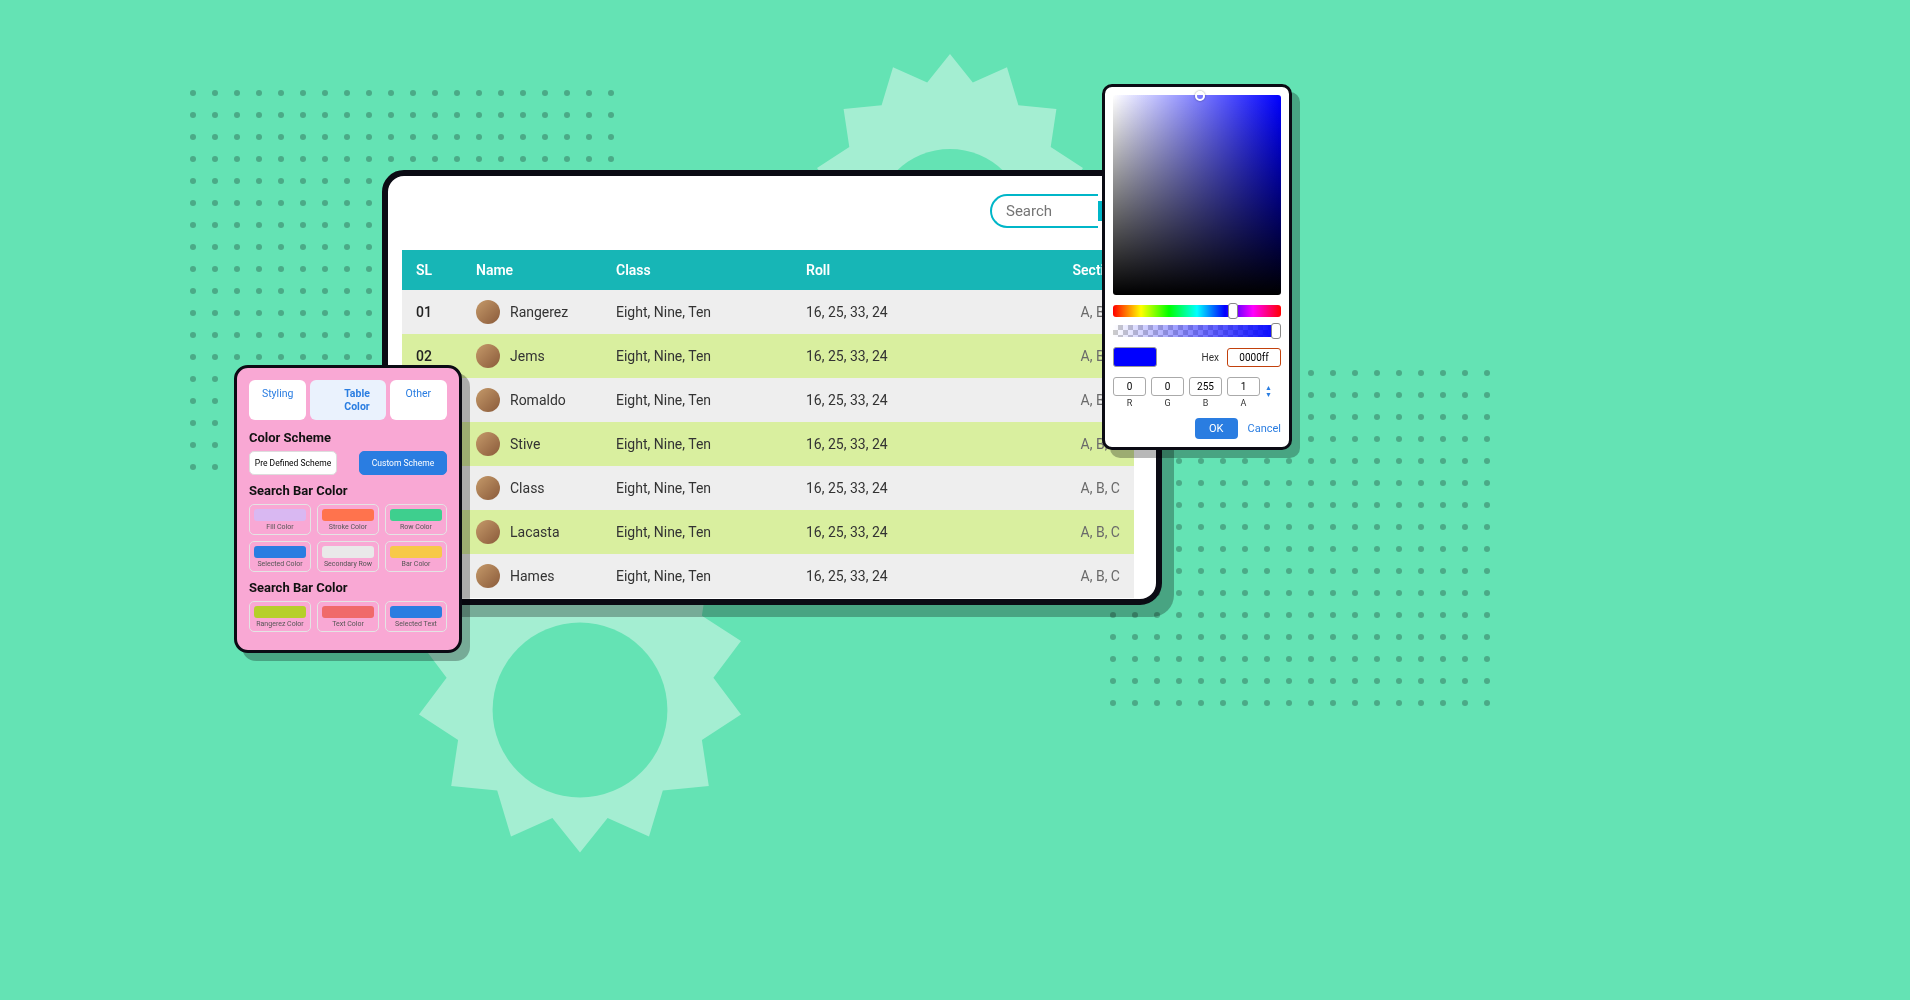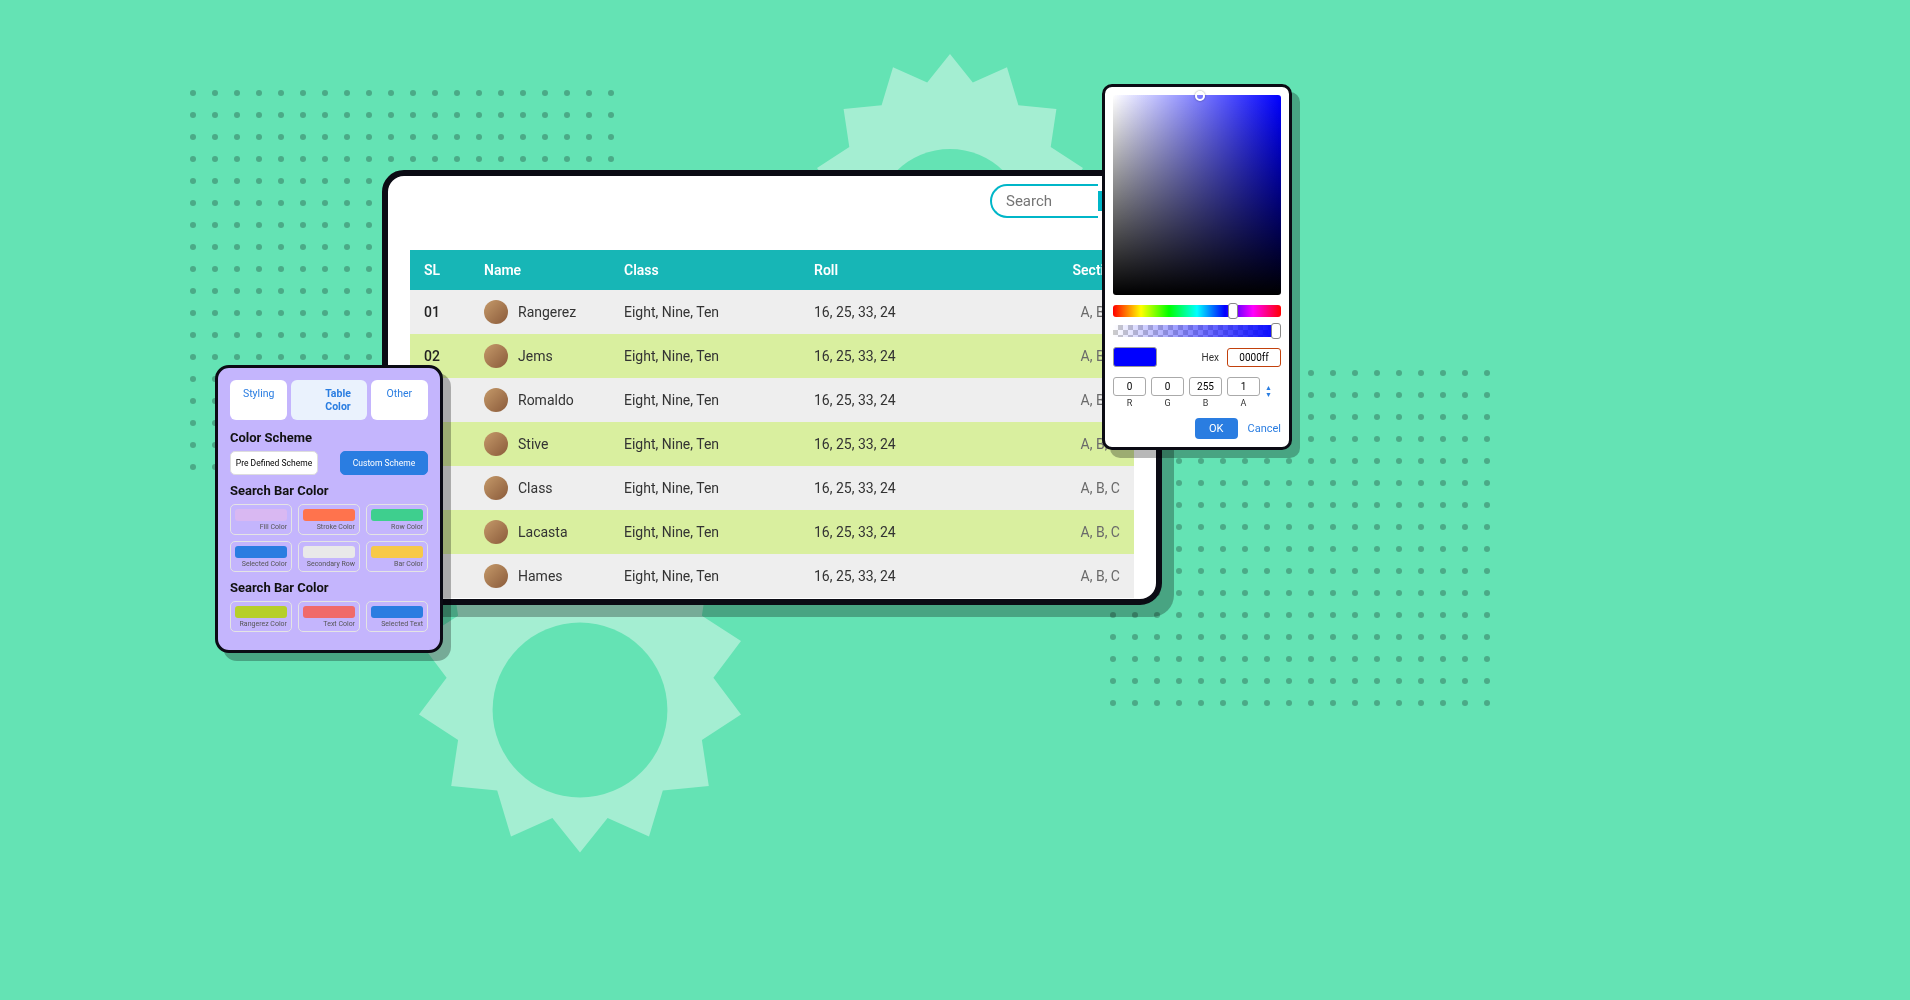--- a/index.html
+++ b/index.html
@@ -31,21 +31,21 @@
   width: 780px;
   height: 435px;
   background: #fff;
   border: 6px solid #0b0b14;
   border-radius: 22px;
   box-shadow: 12px 12px 0 rgba(0,0,0,0.28);
   overflow: hidden;
 }
 .tablet .searchbar {
   position: absolute;
-  top: 8px; right: 22px;
+  top: 18px; right: 22px;
   display: flex;
   align-items: center;
 }
 .search-input {
   border: 2px solid #00b6c8;
   border-right: none;
   border-radius: 18px 0 0 18px;
   padding: 6px 14px;
   font-size: 15px;
   width: 108px;
@@ -56,21 +56,21 @@
   background: #00b6c8;
   border: 2px solid #00b6c8;
   border-radius: 0 18px 18px 0;
   display: flex; align-items: center; justify-content: center;
   cursor: pointer;
 }
 .search-btn svg { width: 16px; height: 16px; fill: none; stroke: #fff; stroke-width: 2.5; }
 
 .table {
   position: absolute;
-  top: 74px; left: 22px; right: 22px;
+  top: 74px; left: 14px; right: 22px;
 }
 .thead {
   background: #17b6b6;
   color: #fff;
   display: grid;
   grid-template-columns: 60px 140px 190px 230px 1fr;
   align-items: center;
   padding: 12px 14px;
   font-size: 14px;
   font-weight: 600;
@@ -91,23 +91,23 @@
   width: 24px; height: 24px; border-radius: 50%;
   background: linear-gradient(135deg,#c59a6a,#8a5a3a);
   flex-shrink: 0;
 }
 .trow .section { text-align: right; color: #6a6a6a; }
 .trow .sl { color: #222; font-weight: 500; }
 
 
 .settings {
   position: absolute;
-  top: 365px; left: 215px;
+  top: 365px; left: 234px;
   width: 228px;
-  background: #c4b5fd;
+  background: #f9a8d4;
   border: 3px solid #0b0b14;
   border-radius: 14px;
   box-shadow: 8px 8px 0 rgba(0,0,0,0.28);
   padding: 12px;
 }
 .tabs { display: flex; gap: 4px; margin-bottom: 10px; }
 .tab {
   flex: 1;
   text-align: center;
   font-size: 10.5px;
@@ -134,21 +134,21 @@
 .swatch-grid {
   display: grid;
   grid-template-columns: repeat(3, 1fr);
   gap: 6px;
   margin-bottom: 6px;
 }
 .swatch {
   border: 1px solid #e4e4e4;
   border-radius: 5px;
   padding: 4px 4px 3px;
-  text-align: right;
+  text-align: center;
   cursor: pointer;
 }
 .swatch .chip { height: 12px; border-radius: 3px; margin-bottom: 3px; }
 .swatch .lbl { font-size: 7px; color: #555; line-height: 1; white-space: nowrap; }
 
 
 .picker {
   position: absolute;
   top: 84px; left: 1102px;
   width: 190px;

